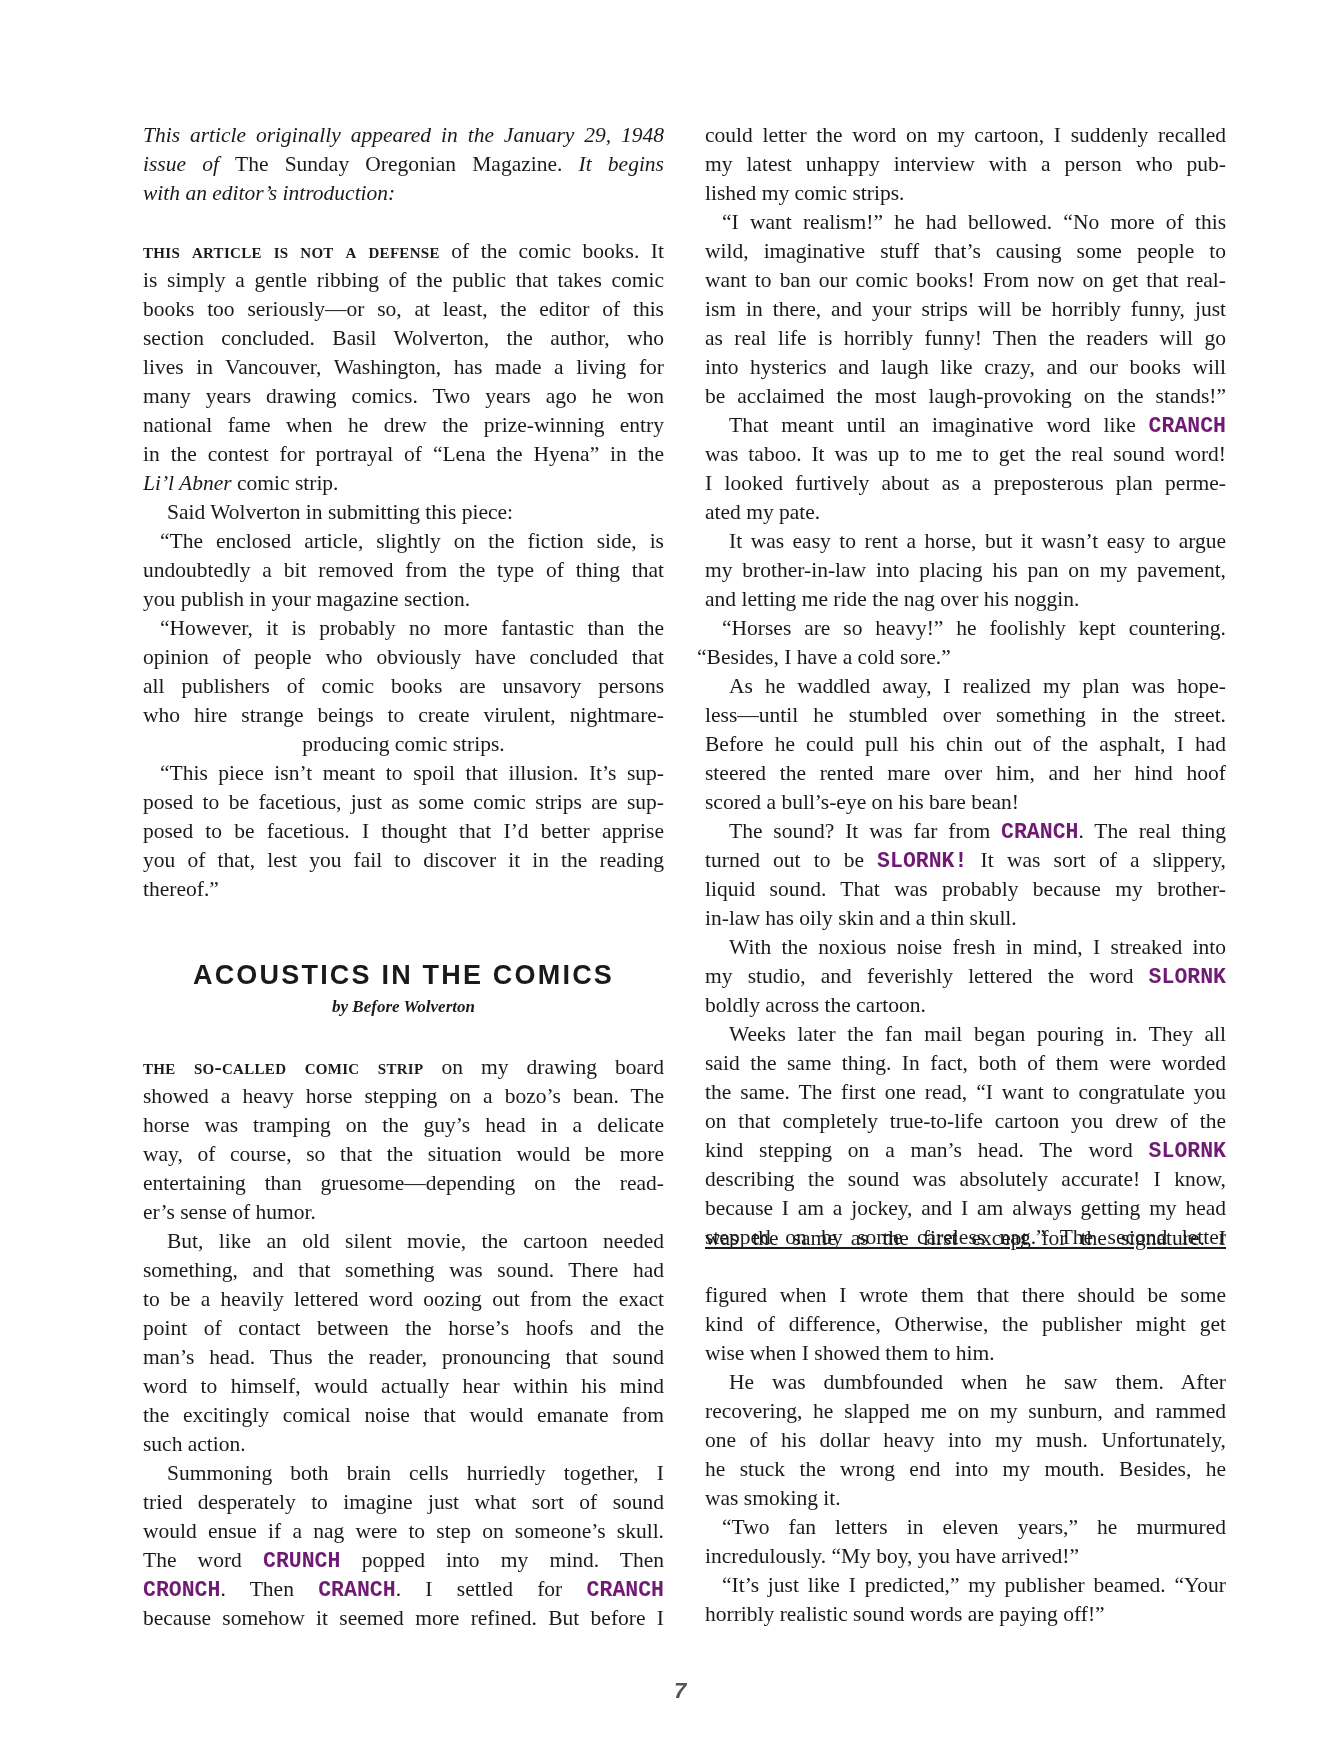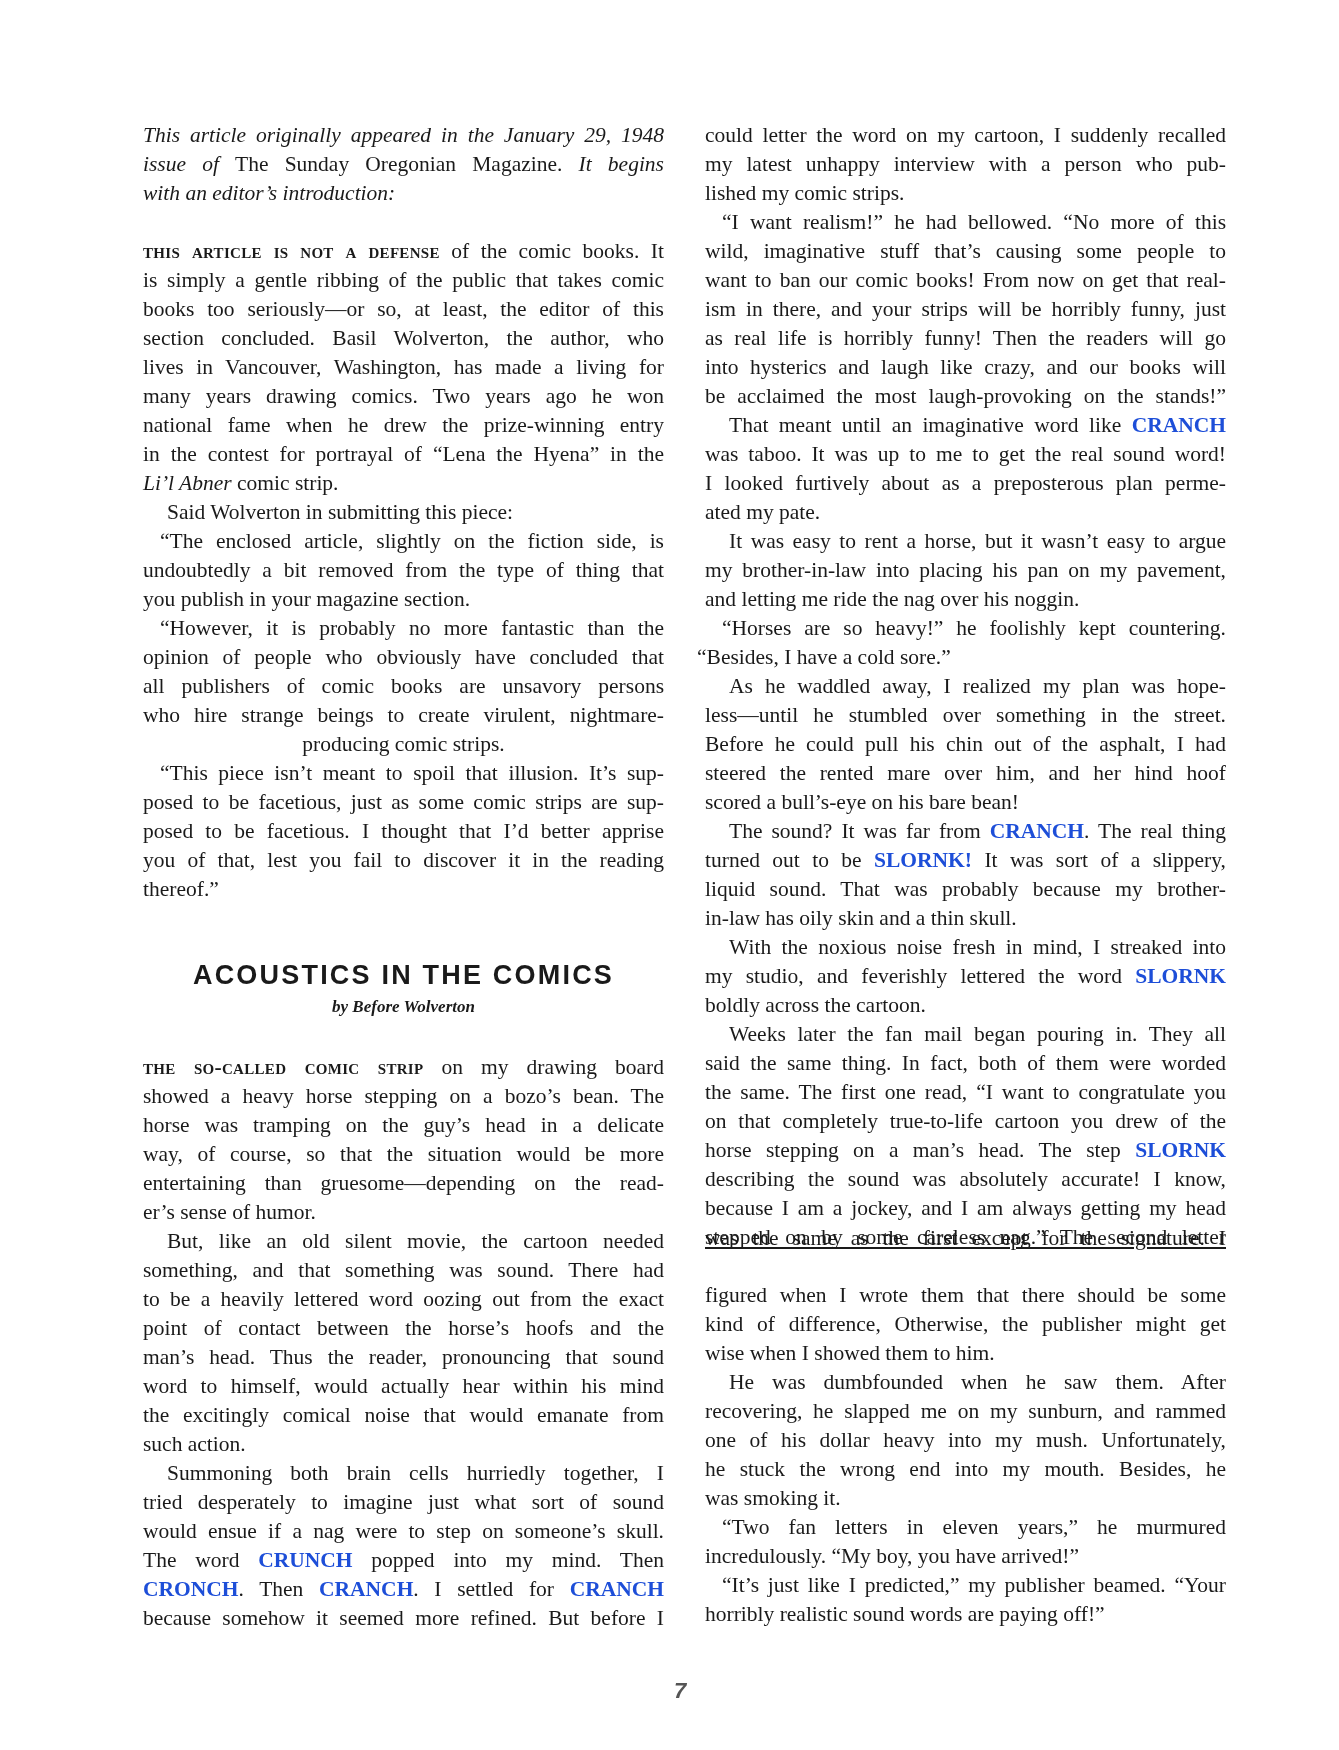--- a/index.html
+++ b/index.html
@@ -9,21 +9,21 @@
   #col-left { left:143px; top:0; }
   #col-right { left:705px; top:0; }
   .line { position:absolute; left:0; width:521px; height:29px; line-height:29px;
           font-size:21.5px; white-space:nowrap; }
   .line.j { text-align:justify; text-align-last:justify; }
   .line.indent { padding-left:24px; width:497px; }
   .line.qindent { padding-left:17px; width:504px; }
   .line.qhang { margin-left:-8px; }
   .it { font-style:italic; }
   .sc { font-variant:small-caps; font-weight:bold; letter-spacing:0.3px; text-transform:lowercase; }
-  .red { color:#1d4ed8; font-weight:bold; font-family:Liberation Serif, serif; }
+  .red { color:#701a75; font-weight:bold; font-family:Liberation Mono, monospace; }
   #article-title { position:absolute; left:143px; width:521px; top:960px; text-align:center;
           font-family:"Liberation Sans","DejaVu Sans",sans-serif; font-weight:bold;
           font-size:27px; letter-spacing:2.2px; color:#1a1a1a; }
   #byline { position:absolute; left:143px; width:521px; top:997px; text-align:center;
           font-style:italic; font-weight:bold; font-size:17px; color:#1a1a1a; }
   #page-number { position:absolute; left:0; width:1360px; top:1678px; text-align:center;
           font-family:"Liberation Sans","DejaVu Sans",sans-serif; font-weight:bold; font-style:italic;
           font-size:22px; color:#555555; }
 </style>
 </head>
@@ -113,21 +113,21 @@
       <div class="line j" style="top: 846px;"><span>turned out to be </span><span class="red">SLORNK!</span><span> It was sort of a slippery,</span></div>
       <div class="line j" style="top: 875px;"><span>liquid sound. That was probably because my brother-</span></div>
       <div class="line " style="top: 904px;"><span>in-law has oily skin and a thin skull.</span></div>
       <div class="line j indent" style="top: 933px;"><span>With the noxious noise fresh in mind, I streaked into</span></div>
       <div class="line j" style="top: 962px;"><span>my studio, and feverishly lettered the word </span><span class="red">SLORNK</span></div>
       <div class="line " style="top: 991px;"><span>boldly across the cartoon.</span></div>
       <div class="line j indent" style="top: 1020px;"><span>Weeks later the fan mail began pouring in. They all</span></div>
       <div class="line j" style="top: 1049px;"><span>said the same thing. In fact, both of them were worded</span></div>
       <div class="line j" style="top: 1078px;"><span>the same. The first one read, “I want to congratulate you</span></div>
       <div class="line j" style="top: 1107px;"><span>on that completely true-to-life cartoon you drew of the</span></div>
-      <div class="line j" style="top: 1136px;"><span>horse stepping on a man’s head. The step </span><span class="red">SLORNK</span></div>
+      <div class="line j" style="top: 1136px;"><span>kind stepping on a man’s head. The word </span><span class="red">SLORNK</span></div>
       <div class="line j" style="top: 1165px;"><span>describing the sound was absolutely accurate! I know,</span></div>
       <div class="line j" style="top: 1194px;"><span>because I am a jockey, and I am always getting my head</span></div>
       <div class="line j" style="top: 1223px;"><span>stepped on by some careless nag.” The second letter</span></div>
       <div class="line j" style="top: 1224px; text-decoration: underline;"><span>was the same as the first except for the signature. I</span></div>
       <div class="line j" style="top: 1281px;"><span>figured when I wrote them that there should be some</span></div>
       <div class="line j" style="top: 1310px;"><span>kind of difference, Otherwise, the publisher might get</span></div>
       <div class="line " style="top: 1339px;"><span>wise when I showed them to him.</span></div>
       <div class="line j indent" style="top: 1368px;"><span>He was dumbfounded when he saw them. After</span></div>
       <div class="line j" style="top: 1397px;"><span>recovering, he slapped me on my sunburn, and rammed</span></div>
       <div class="line j" style="top: 1426px;"><span>one of his dollar heavy into my mush. Unfortunately,</span></div>

